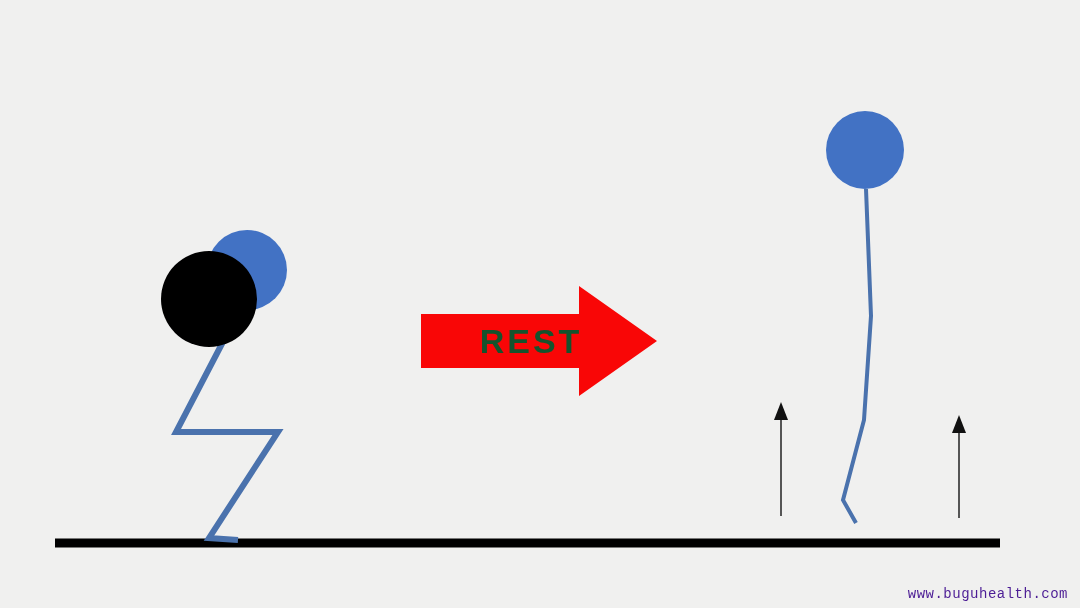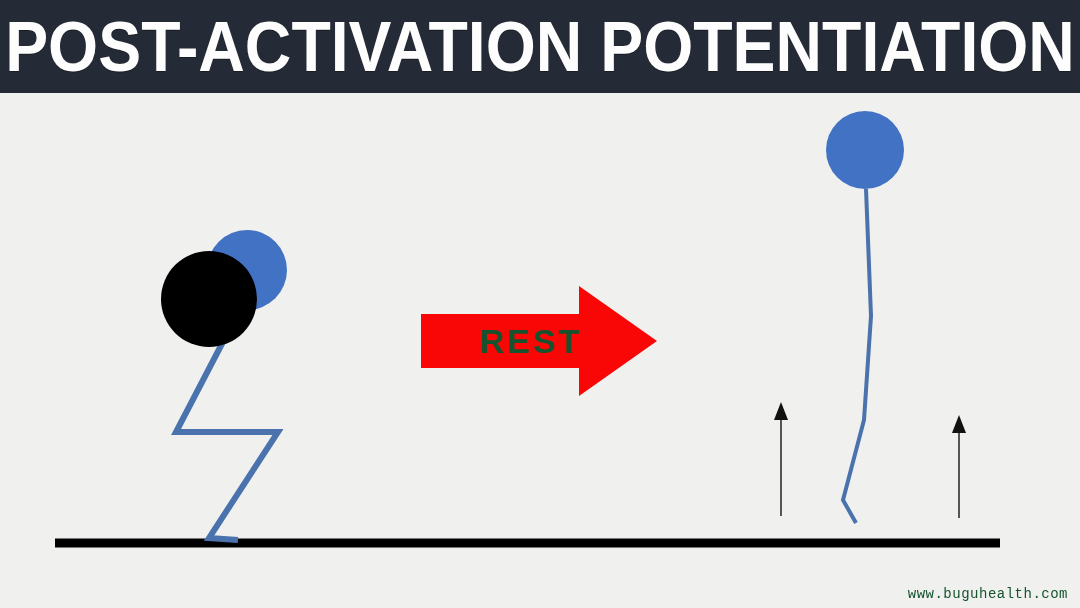--- a/index.html
+++ b/index.html
@@ -79,35 +79,32 @@
     font-size: 34px;
     letter-spacing: 3px;
     pointer-events: none;
   }
 
   
   #watermark {
     position: absolute;
     right: 12px;
     bottom: 6px;
-    color: #14532d;
+    color: #4c1d95;
     font-family: "Liberation Mono", "DejaVu Sans Mono", monospace;
     font-size: 14px;
     letter-spacing: 0.5px;
     white-space: nowrap;
   }
 </style>
 </head>
 <body>
 
 <div id="stage">
 
-  <div id="header-bar">
-    <div id="header-title">POST-ACTIVATION POTENTIATION</div>
-  </div>
 
   <div id="scene">
     <svg width="1080" height="515" viewBox="0 93 1080 515" xmlns="http://www.w3.org/2000/svg">
 
       <line id="ground-line" x1="55" y1="543" x2="1000" y2="543" stroke="#000000" stroke-width="9" stroke-linecap="butt"></line>
 
       <g>
 
         <polyline id="left-body" points="226,336 176,432 278,432 209,538 238,540" fill="none" stroke="#4a72ad" stroke-width="6" stroke-linejoin="miter" stroke-linecap="butt"></polyline>
 

